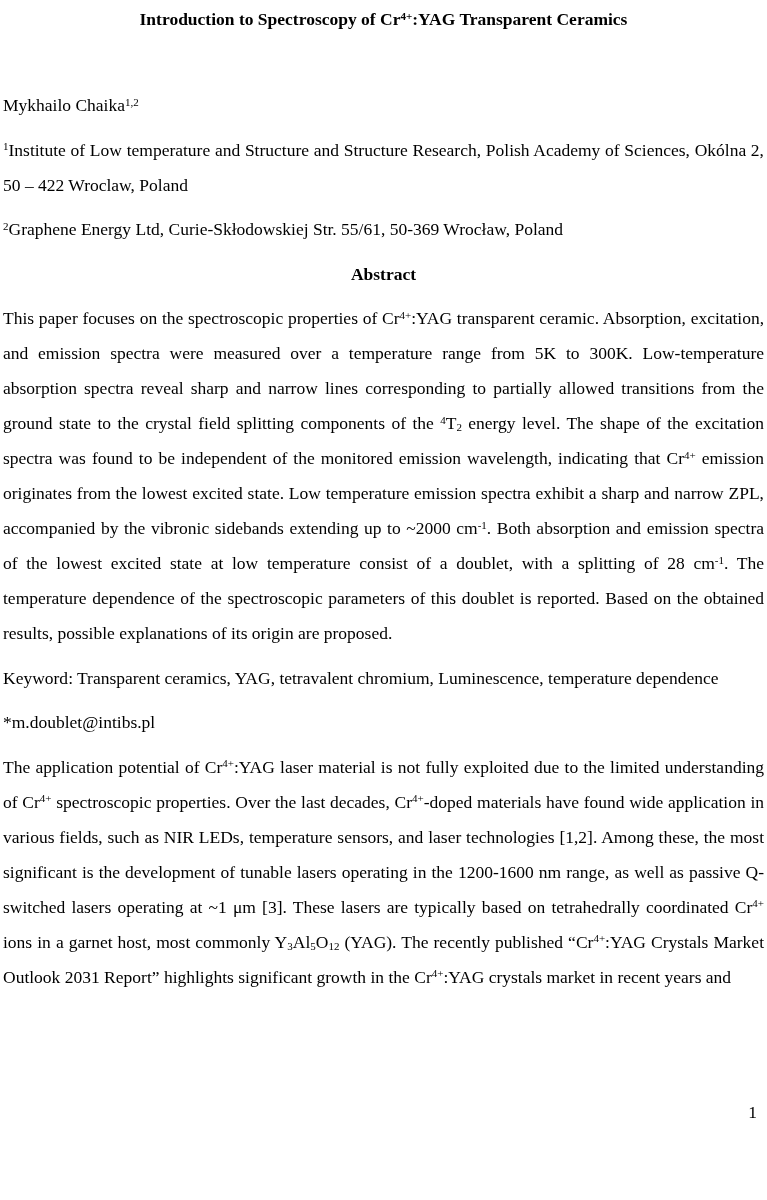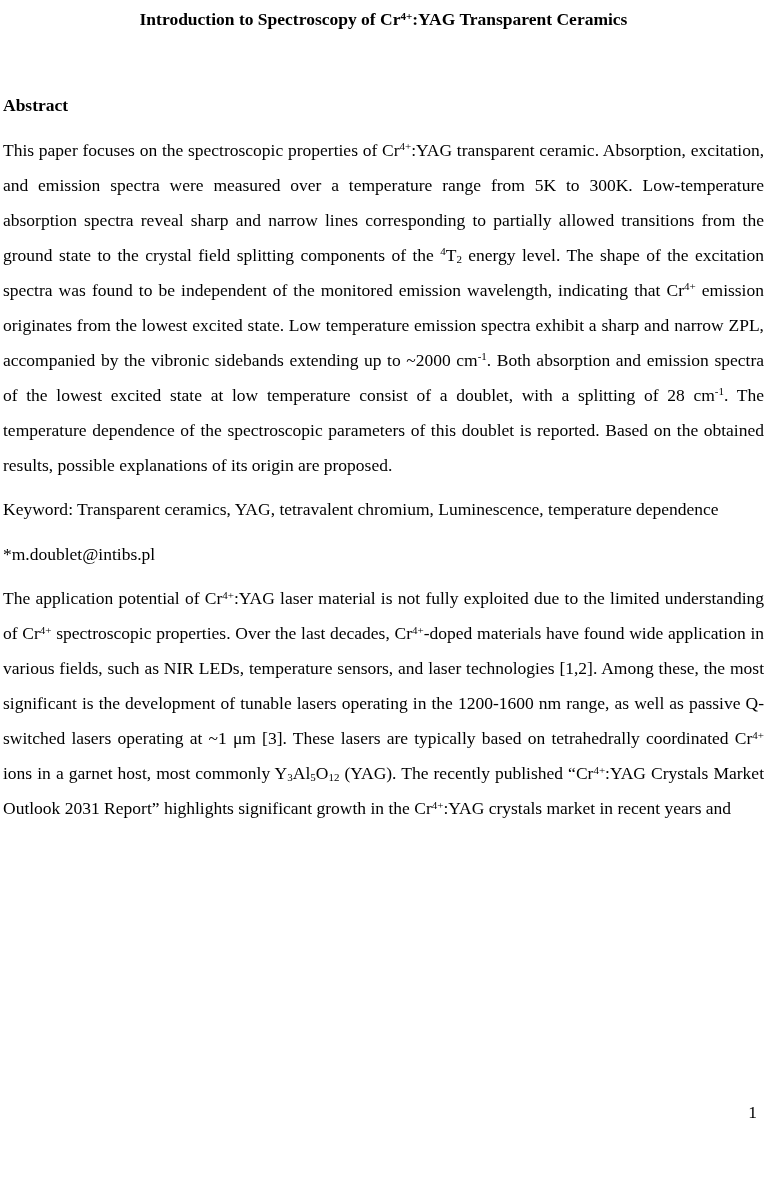--- a/index.html
+++ b/index.html
@@ -21,21 +21,21 @@
     line-height: 26px;
     margin: 2px 0 56px 0;
   }
   p, h2 {
     font-size: 17.5px;
     line-height: 35px;
     text-align: justify;
     margin: 0 0 9.5px 0;
     font-weight: 400;
   }
-  h2 { font-weight: 700; text-align: left; font-family: Liberation Serif, serif; }
+  h2 { font-weight: 700; text-align: center; font-family: Liberation Serif, serif; }
   b { font-weight: 400; }
   sup, sub {
     font-size: 11px;
     line-height: 0;
     vertical-align: baseline;
     position: relative;
   }
   sup { top: -0.48em; }
   sub { bottom: -0.2em; }
   .page-number {
@@ -46,22 +46,25 @@
     line-height: 20px;
   }
 </style>
 </head>
 <body>
 
 <div class="page">
 
   <h1 class="title">Introduction to Spectroscopy of Cr<sup>4+</sup>:YAG Transparent Ceramics</h1>
 
+  <p>Mykhailo Chaika<sup>1,2</sup></p>
 
+  <p><sup>1</sup>Institute of Low temperature and Structure and Structure Research, Polish Academy of Sciences, Okólna 2, 50 – 422 Wroclaw, Poland</p>
 
+  <p><sup>2</sup>Graphene Energy Ltd, Curie-Skłodowskiej Str. 55/61, 50-369 Wrocław, Poland</p>
 
   <h2>Abstract</h2>
 
   <p>This paper focuses on the spectroscopic properties of Cr<sup>4+</sup>:YAG transparent ceramic. Absorption, excitation, and emission spectra were measured over a temperature range from 5K to 300K. Low-temperature absorption spectra reveal sharp and narrow lines corresponding to partially allowed transitions from the ground state to the crystal field splitting components of the <sup>4</sup>T<sub>2</sub> energy level. The shape of the excitation spectra was found to be independent of the monitored emission wavelength, indicating that Cr<sup>4+</sup> emission originates from the lowest excited state. Low temperature emission spectra exhibit a sharp and narrow ZPL, accompanied by the vibronic sidebands extending up to ~2000 cm<sup>-1</sup>. Both absorption and emission spectra of the lowest excited state at low temperature consist of a doublet, with a splitting of 28 cm<sup>-1</sup>. The temperature dependence of the spectroscopic parameters of this doublet is reported. Based on the obtained results, possible explanations of its origin are proposed.</p>
 
   <p><b>Keyword</b>: Transparent ceramics, YAG, tetravalent chromium, Luminescence, temperature dependence</p>
 
   <p>*m.doublet@intibs.pl</p>
 
 

